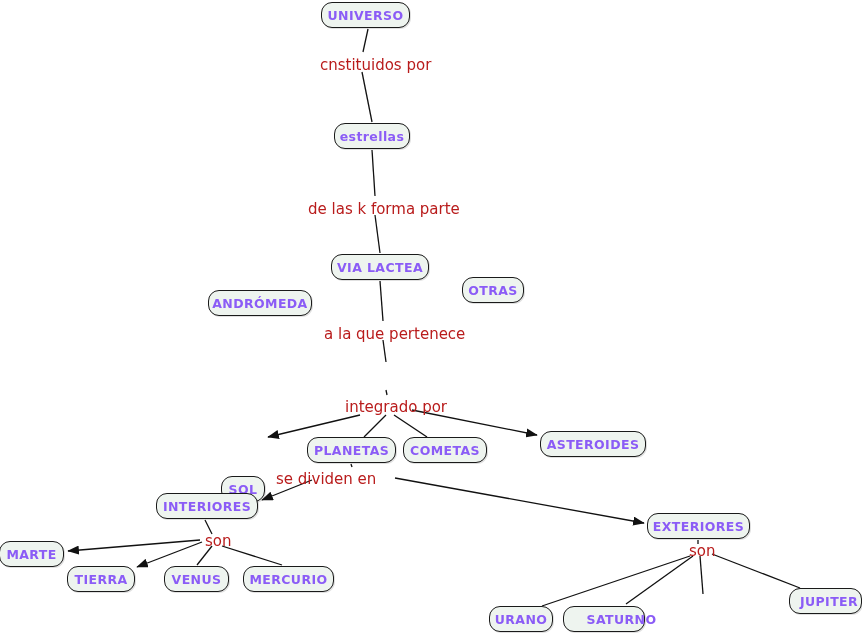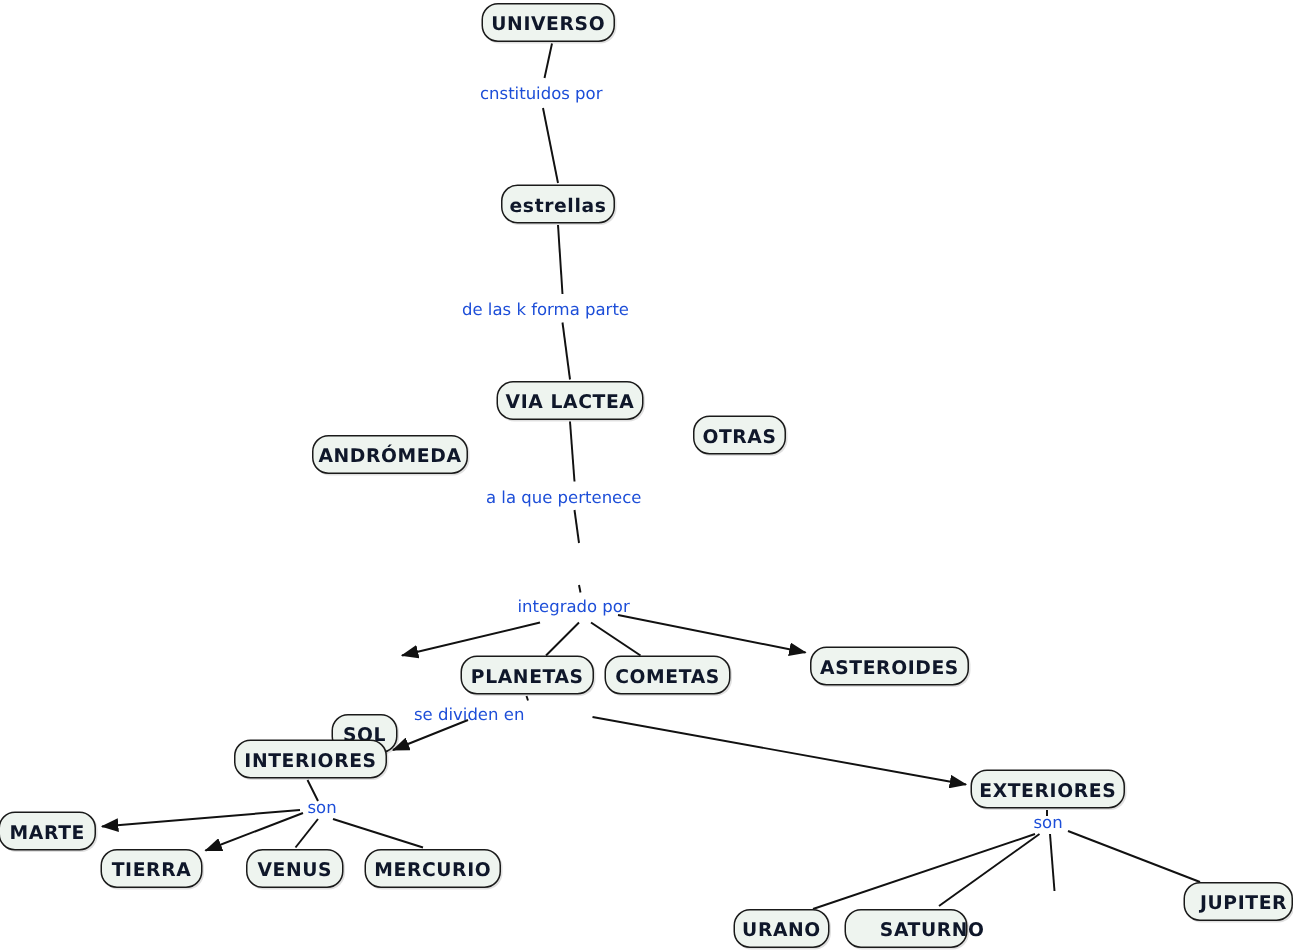--- a/index.html
+++ b/index.html
@@ -26,36 +26,36 @@
   }
   .node {
     position: absolute;
     box-sizing: border-box;
     display: flex;
     align-items: center;
     justify-content: center;
     background: #eef4ef;
     border: 1.6px solid #1a1a1a;
     border-radius: 11px;
-    color: #0f172a;
+    color: #8b5cf6;
     font-weight: bold;
     font-size: 12.5px;
     letter-spacing: 0.4px;
     white-space: nowrap;
     padding: 0 9px;
     height: 26px;
     box-shadow: 1px 1px 0 rgba(0,0,0,0.12);
   }
   .node.lower {
     text-transform: none;
   }
   .link-label {
     position: absolute;
-    color: #1d4ed8;
-    font-size: 11px;
+    color: #b91c1c;
+    font-size: 15px;
     font-weight: normal;
     white-space: nowrap;
     background: transparent;
     font-family: "DejaVu Sans", sans-serif;
   }
 </style>
 </head>
 <body>
 
 <div id="canvas">

